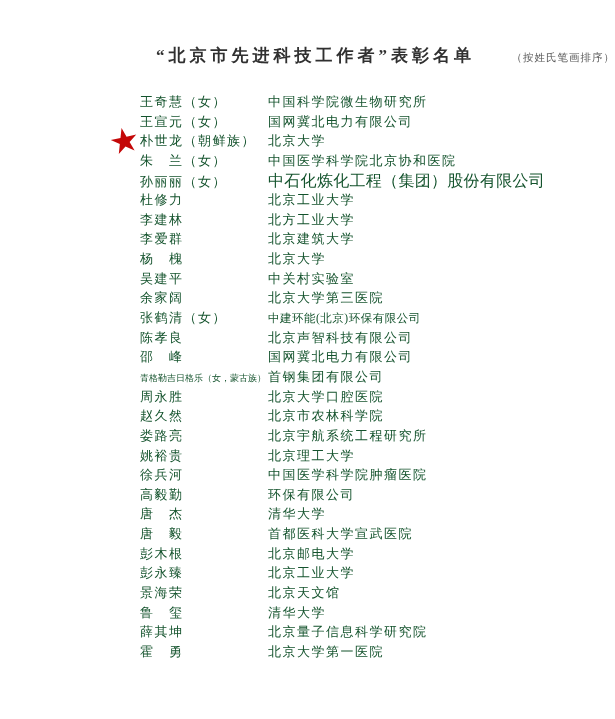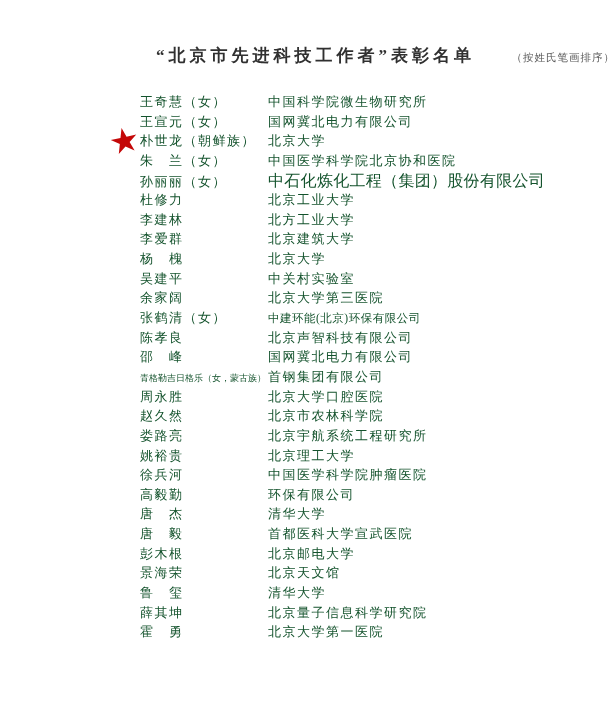--- a/index.html
+++ b/index.html
@@ -164,20 +164,23 @@
     <div class="row">
       <span class="name">唐　杰</span><span class="org">清华大学</span>
     </div>
     <div class="row">
       <span class="name">唐　毅</span><span class="org">首都医科大学宣武医院</span>
     </div>
     <div class="row">
       <span class="name">彭木根</span><span class="org">北京邮电大学</span>
     </div>
     <div class="row">
+      <span class="name">彭永臻</span><span class="org">北京工业大学</span>
+    </div>
+    <div class="row">
       <span class="name">景海荣</span><span class="org">北京天文馆</span>
     </div>
     <div class="row">
       <span class="name">鲁　玺</span><span class="org">清华大学</span>
     </div>
     <div class="row">
       <span class="name">薛其坤</span><span class="org">北京量子信息科学研究院</span>
     </div>
     <div class="row">
       <span class="name">霍　勇</span><span class="org">北京大学第一医院</span>

